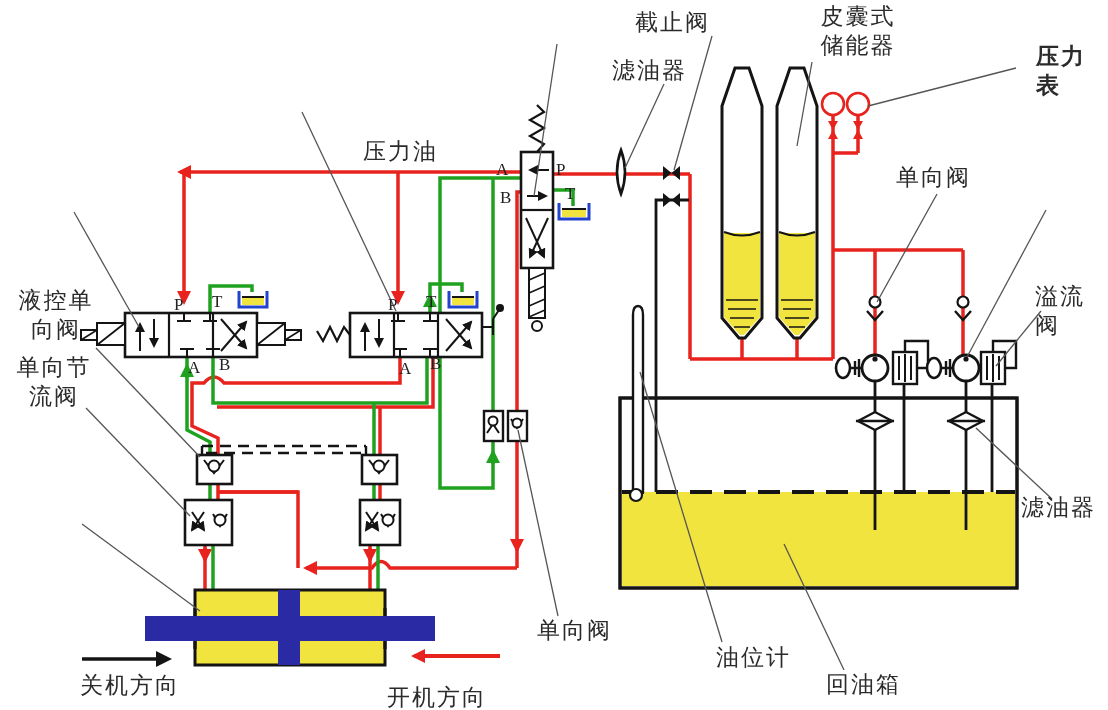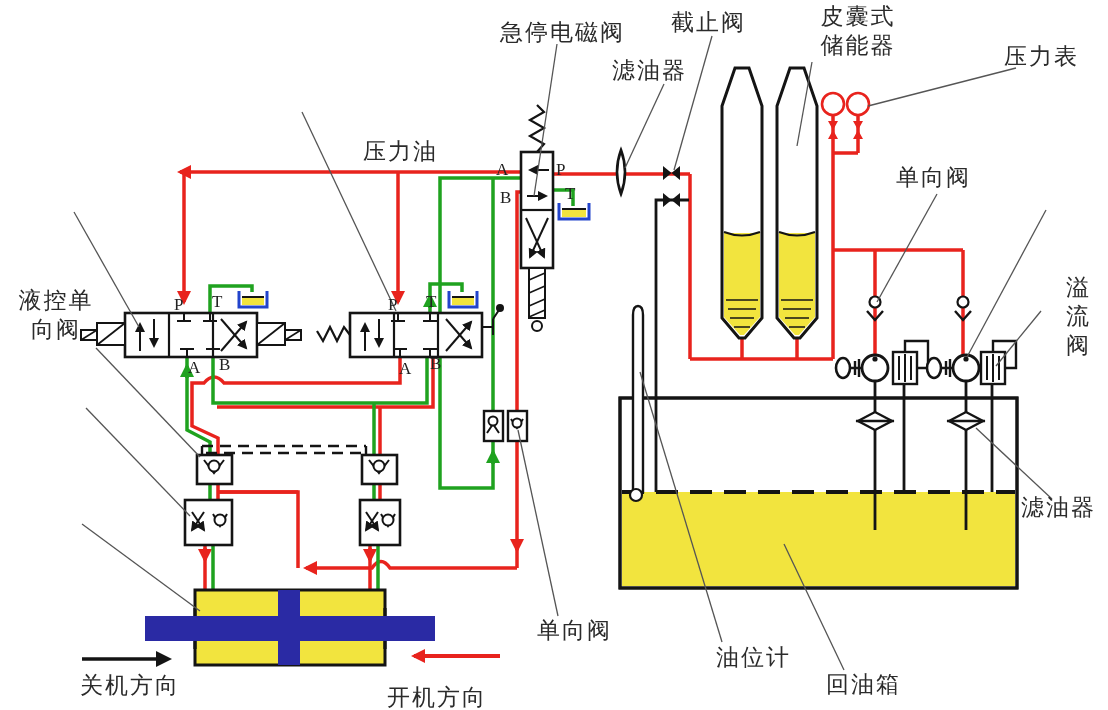--- a/index.html
+++ b/index.html
@@ -293,36 +293,37 @@
     <path d="M558,616 L518,430"></path>
     <path d="M722,642 L640,372"></path>
     <path d="M844,670 L784,544"></path>
     <path d="M937,194 L877,302"></path>
     <path d="M1046,210 L967,357"></path>
     <path d="M1041,311 L996,366"></path>
     <path d="M1052,499 L976,428"></path>
   </g>
 </svg>
 
-<div class="lbl" style="left:500px;top:18px;">急停电磁阀</div>
-<div class="lbl" style="left:671px;top:8px;">截止阀</div>
+<div class="lbl" style="left:635px;top:8px;">截止阀</div>
 <div class="lbl center" style="left:776px;top:2px;width:84px;margin-left:40px;">皮囊式
 储能器</div>
-<div class="lbl" style="left:1004px;top:42px;">压力表</div>
+<div class="lbl" style="left:1036px;top:42px;font-weight:bold;">压力表</div>
 <div class="lbl" style="left:612px;top:56px;">滤油器</div>
 <div class="lbl" style="left:363px;top:137px;">压力油</div>
 <div class="lbl center" style="left:10px;top:286px;width:92px;">液控单
 向阀</div>
+<div class="lbl center" style="left:14px;top:353px;width:80px;">单向节
+流阀</div>
 <div class="lbl" style="left:80px;top:671px;">关机方向</div>
 <div class="lbl" style="left:387px;top:683px;">开机方向</div>
 <div class="lbl" style="left:537px;top:616px;">单向阀</div>
 <div class="lbl" style="left:716px;top:643px;">油位计</div>
 <div class="lbl" style="left:826px;top:671px;font-family:Liberation Serif, serif;">回油箱</div>
 <div class="lbl" style="left:896px;top:163px;">单向阀</div>
-<div class="lbl" style="left:1035px;top:273px;margin-left:31px;">溢流阀</div>
+<div class="lbl" style="left:1035px;top:282px;">溢流阀</div>
 <div class="lbl" style="left:1021px;top:493px;">滤油器</div>
 
 <div class="port" style="left:496px;top:160px;">A</div>
 <div class="port" style="left:556px;top:160px;">P</div>
 <div class="port" style="left:500px;top:188px;">B</div>
 <div class="port" style="left:565px;top:184px;">T</div>
 
 <div class="port" style="left:174px;top:295px;">P</div>
 <div class="port" style="left:212px;top:292px;">T</div>
 <div class="port" style="left:188px;top:358px;">A</div>

